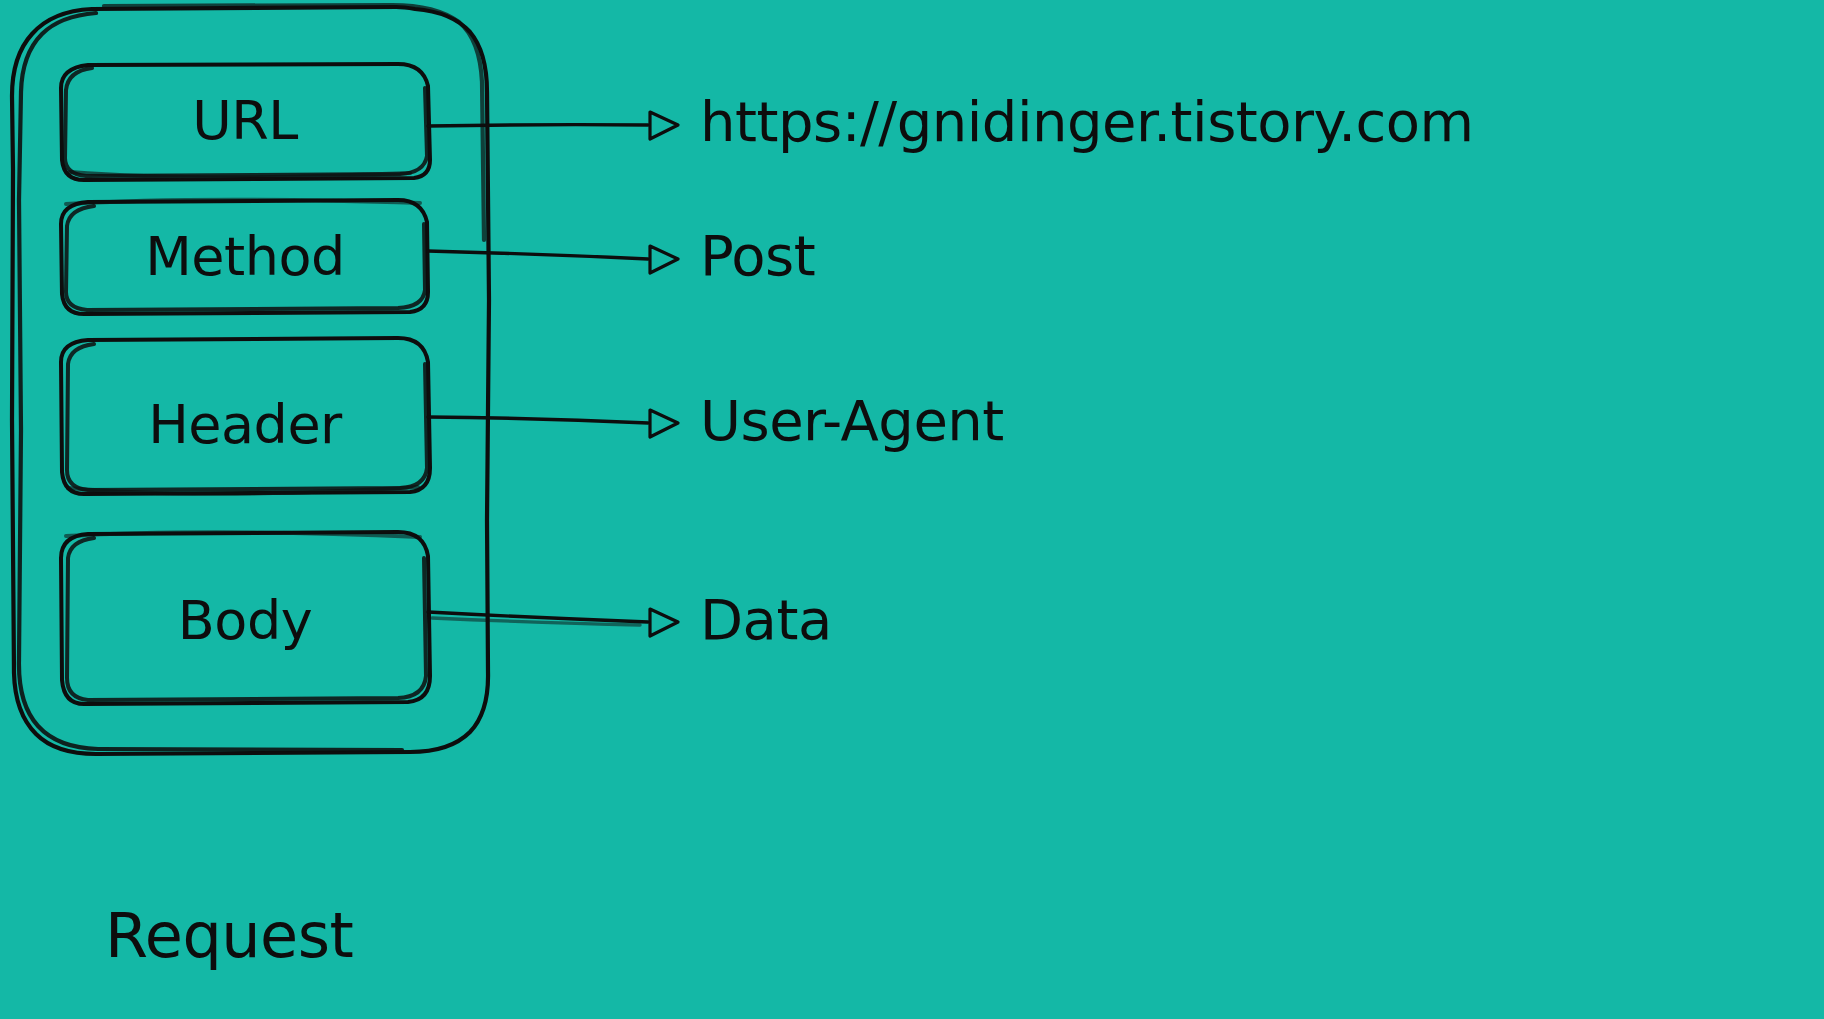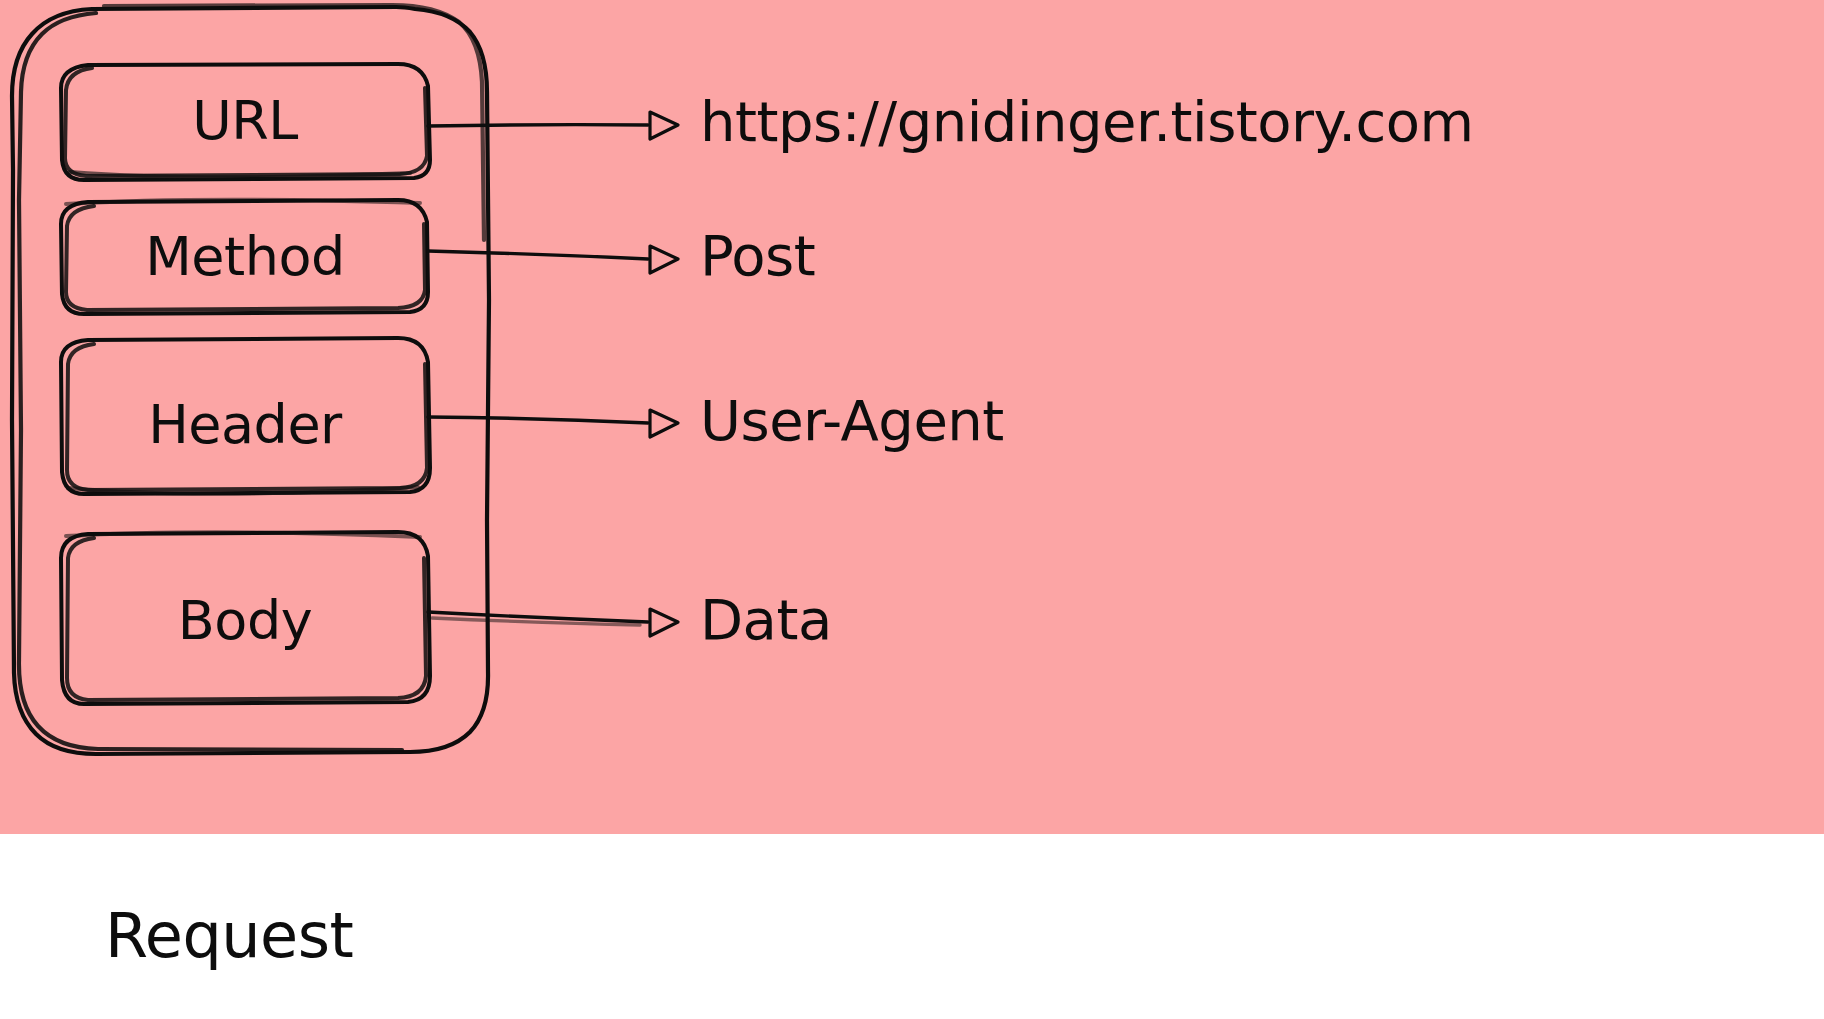--- a/index.html
+++ b/index.html
@@ -9,22 +9,22 @@
   }
   body {
     width: 1824px;
     height: 1019px;
     overflow: hidden;
     font-family: "DejaVu Sans", sans-serif;
   }
   #canvas-root {
     position: relative;
     width: 1824px;
-    height: 834px;
-    background: #fca5a5;
+    height: 1019px;
+    background: #14b8a6;
   }
   svg#diagram {
     position: absolute;
     left: 0;
     top: 0;
     width: 1824px;
     height: 1019px;
     display: block;
   }
   .sketch-stroke {

